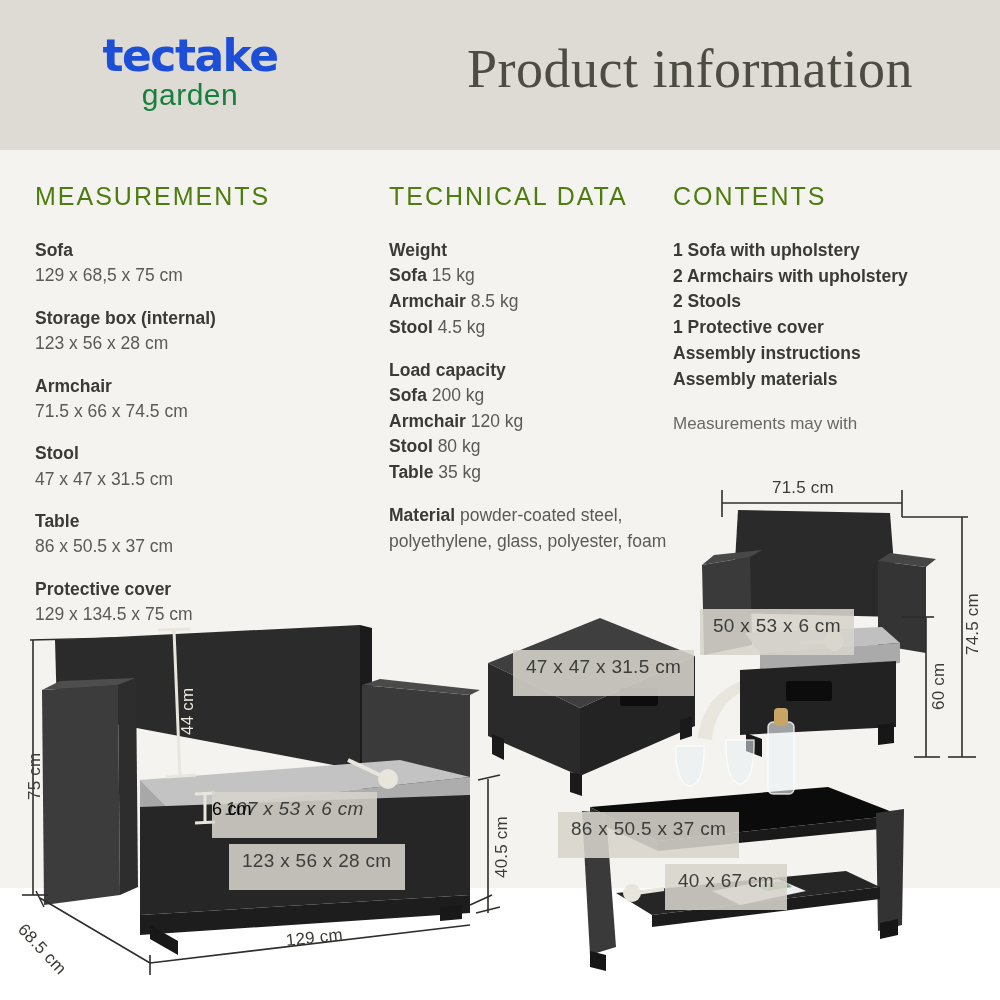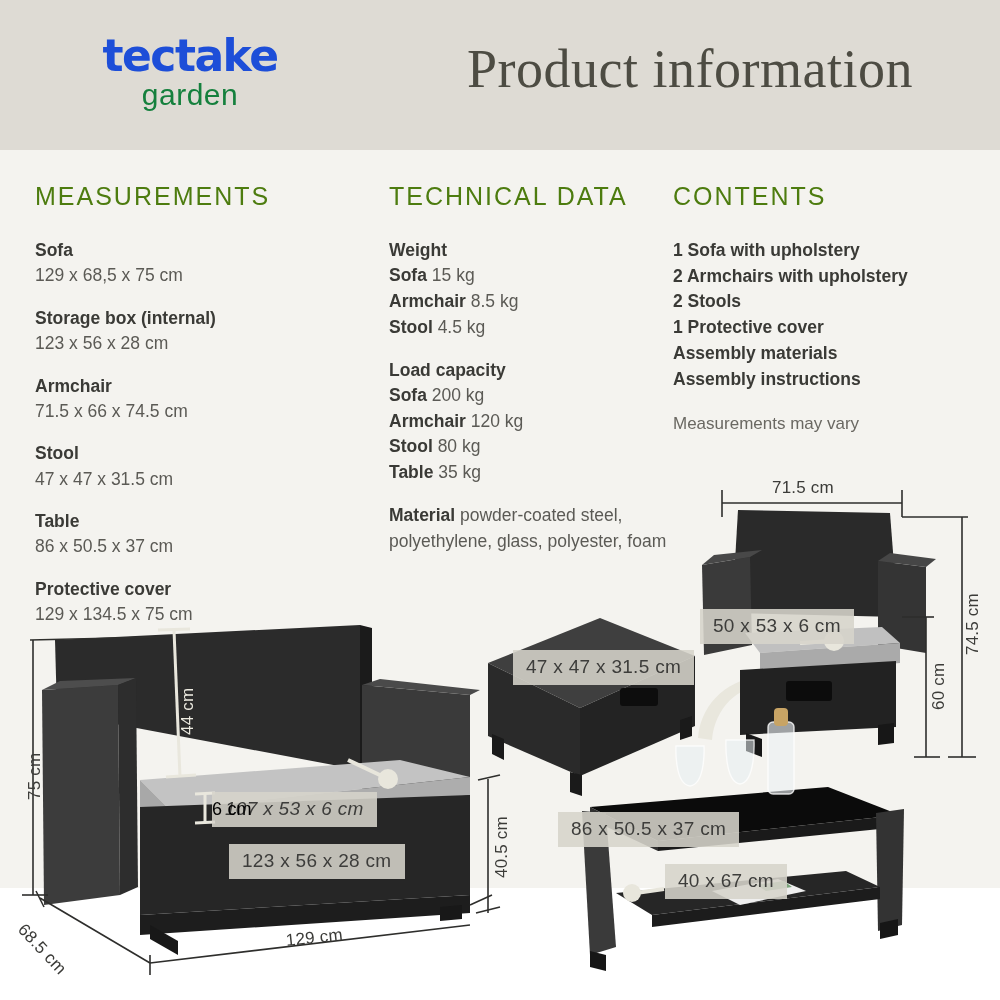--- a/index.html
+++ b/index.html
@@ -114,21 +114,21 @@
     white-space: nowrap;
     letter-spacing: 0.2px;
   }
   .dim-text.vert { transform-origin: 0 0; transform: rotate(-90deg); }
 
   .badge {
     position: absolute;
     background: rgba(214,212,203,0.88);
     color: #3d3d3b;
     font-size: 19px;
-    padding: 6px 13px 7px 13px;
+    padding: 6px 13px 18px 13px;
     white-space: nowrap;
     letter-spacing: 0.3px;
   }
 
   svg { position: absolute; left: 0; top: 0; overflow: visible; }
 </style>
 </head>
 <body>
 
 <div id="page">
@@ -192,23 +192,23 @@
       <div class="kv-line"><b>Material</b> <span>powder-coated steel, polyethylene, glass, polyester, foam</span></div>
     </div>
   </div>
 
   <div class="col col-contents">
     <div class="col-heading">CONTENTS</div>
     <div class="content-line">1 Sofa with upholstery</div>
     <div class="content-line">2 Armchairs with upholstery</div>
     <div class="content-line">2 Stools</div>
     <div class="content-line">1 Protective cover</div>
+    <div class="content-line">Assembly instructions</div>
     <div class="content-line">Assembly materials</div>
-    <div class="content-line">Assembly instructions</div>
-    <div class="note-line">Measurements may vary</div>
+    <div class="note-line">Measurements may with</div>
   </div>
 
   <div class="floor-white"></div>
 
   <div>
     <svg width="560" height="420" style="left:0px; top:595px;">
 
       <polygon points="55,45 360,30 360,175 57,118" fill="#2b2b2b"></polygon>
       <polygon points="360,30 372,33 372,180 360,175" fill="#1b1b1b"></polygon>
 

